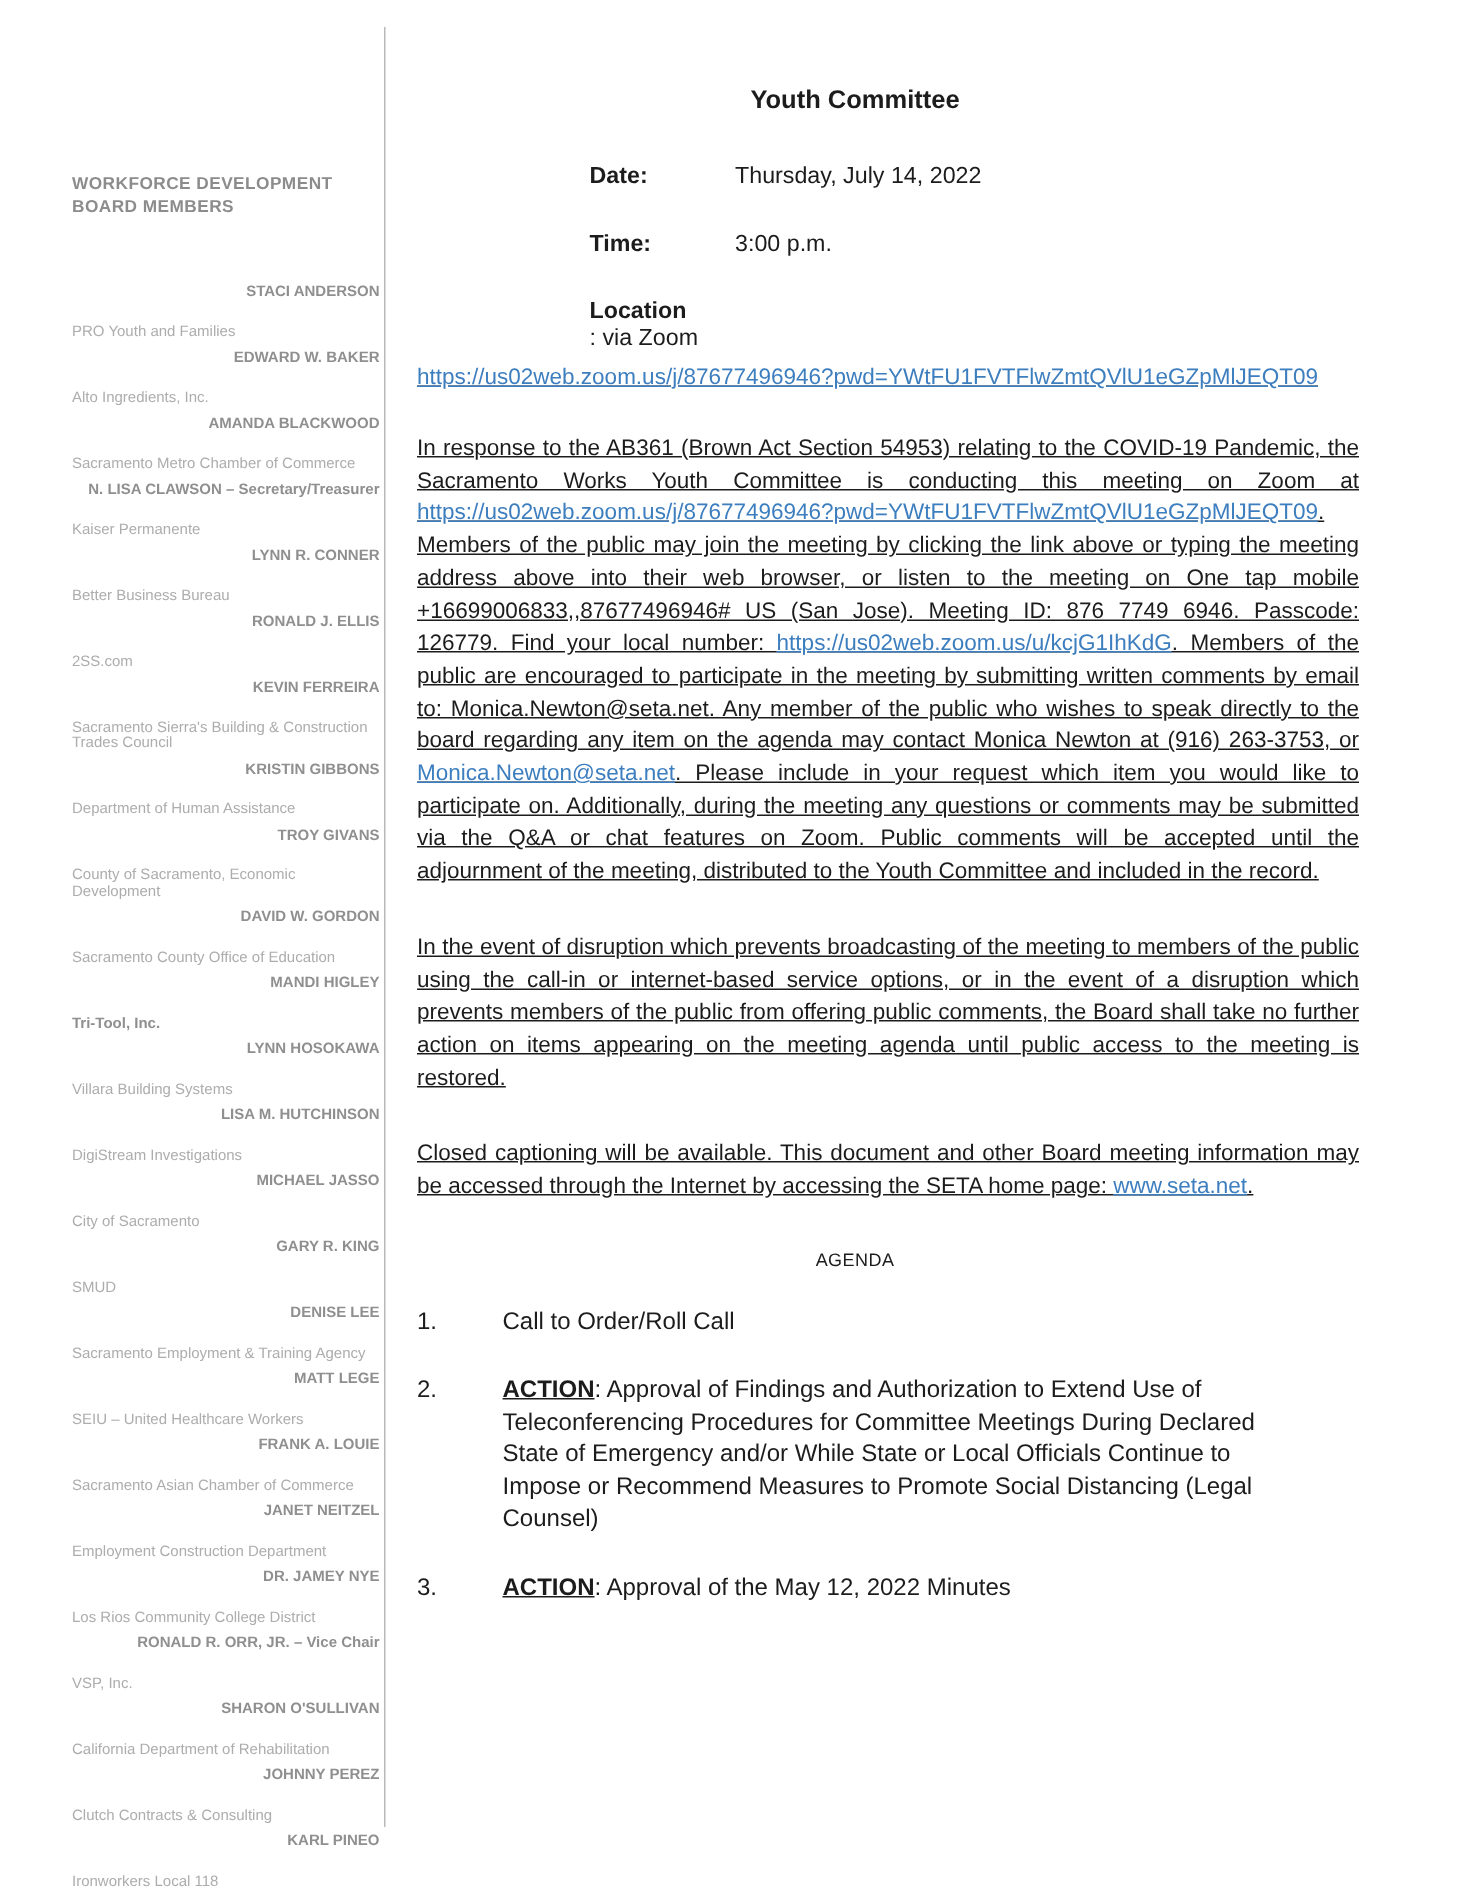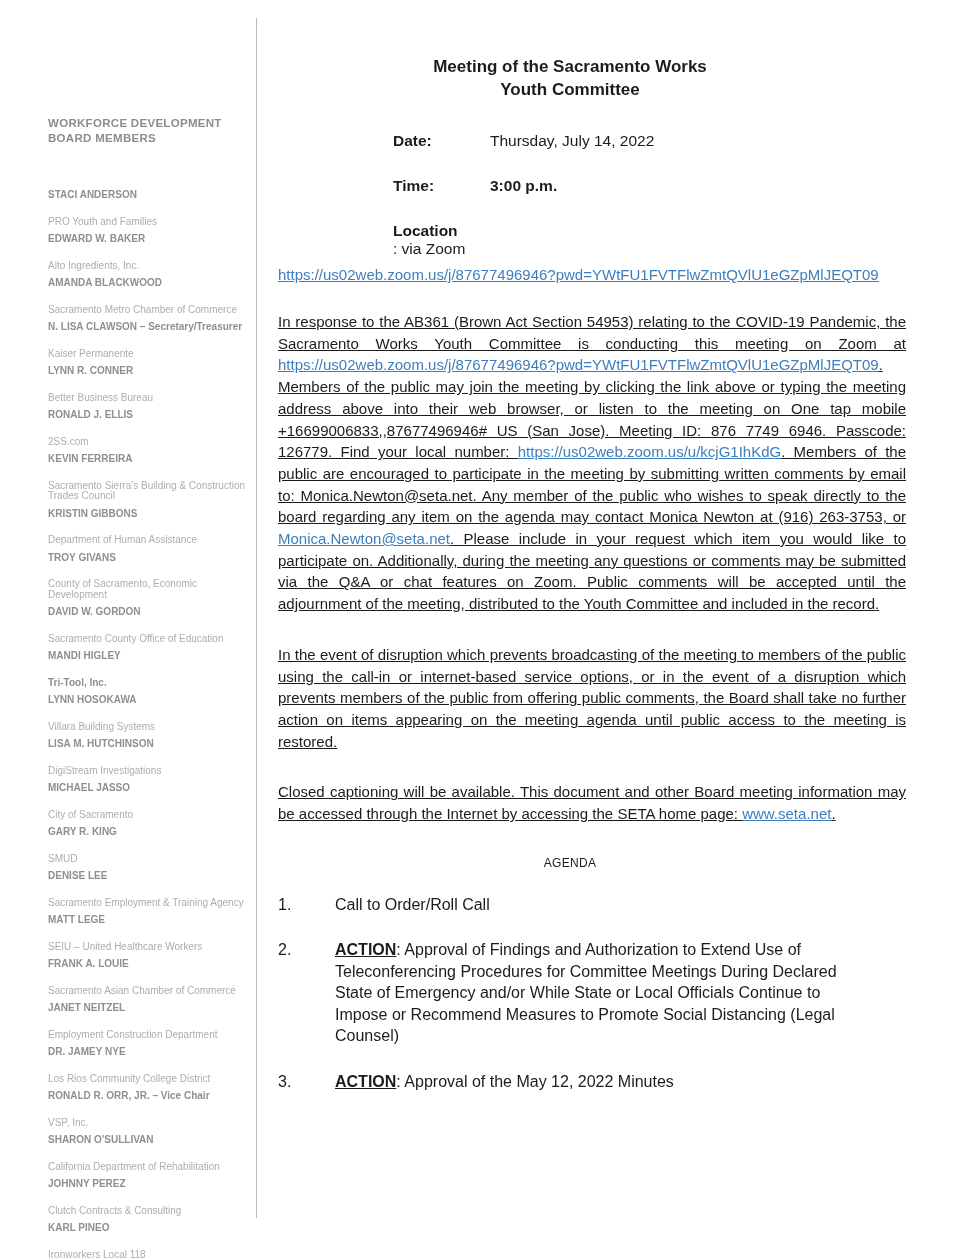--- a/index.html
+++ b/index.html
@@ -13,21 +13,21 @@
   }
 
   
   .sidebar { position: absolute; left: 48px; top: 116px; width: 205px; }
   .sidebar-title {
     font-size: 11.5px; font-weight: bold; color: #8c8c8c;
     line-height: 15px; letter-spacing: .3px;
     white-space: pre-line; margin-bottom: 44px;
   }
   .member { margin-bottom: 7px; }
-  .member-name { font-size: 10px; font-weight: bold; color: #8f8f8f; line-height: 10.5px; }
+  .member-name { font-size: 10px; font-weight: bold; color: #8f8f8f; line-height: 10.5px; text-align: right; }
   .member-org  { font-size: 10px; color: #adadad; line-height: 10.5px; margin-top: 16px; }
   .member-org.bold { font-weight: bold; color: #8f8f8f; }
 
   .divider { position: absolute; left: 256px; top: 18px; width: 1px; height: 1200px; background: #b9b9b9; }
 
   
   .main { position: absolute; left: 278px; top: 40px; width: 628px; }
 
   .logo { text-align: center; }
   .logo-mark {
@@ -43,21 +43,21 @@
   .doc-title {
     text-align: center; font-weight: bold; font-size: 17px;
     line-height: 23px; margin: 15px 44px 0 0;
   }
 
   .details { margin-top: 31px; font-size: 15.5px; }
   .detail-row { display: flex; padding-left: 115px; margin-bottom: 27px; }
   .detail-label { font-weight: bold; width: 97px; flex: none; }
   .detail-label.wide { width: auto; }
   .detail-value { }
-  .detail-value.bold { font-weight: bold; }
+  .detail-value.bold { font-weight: normal; }
   .loc-row { margin-bottom: 0; flex-direction: column; }
 
   .doc-link { color: #3d7ebf; text-decoration: underline; cursor: pointer; }
   .link-line {
     margin-top: 6px; font-size: 15px; line-height: 21px;
     text-decoration: underline;
   }
 
   .para {
     font-size: 15px; line-height: 21.7px;
@@ -214,21 +214,20 @@
       </div>
     </div>
 </aside>
 
 <div class="divider"></div>
 
 <main class="main">
 
 
   <h1 class="doc-title">
-    <div>Meeting of the Sacramento Works</div>
     <div>Youth Committee</div>
   </h1>
 
   <div class="details">
     <div class="detail-row">
       <span class="detail-label"><b>Date</b><span>:</span></span>
       <span class="detail-value">Thursday, July 14, 2022</span>
     </div>
     <div class="detail-row">
       <span class="detail-label"><b>Time</b><span>:</span></span>

